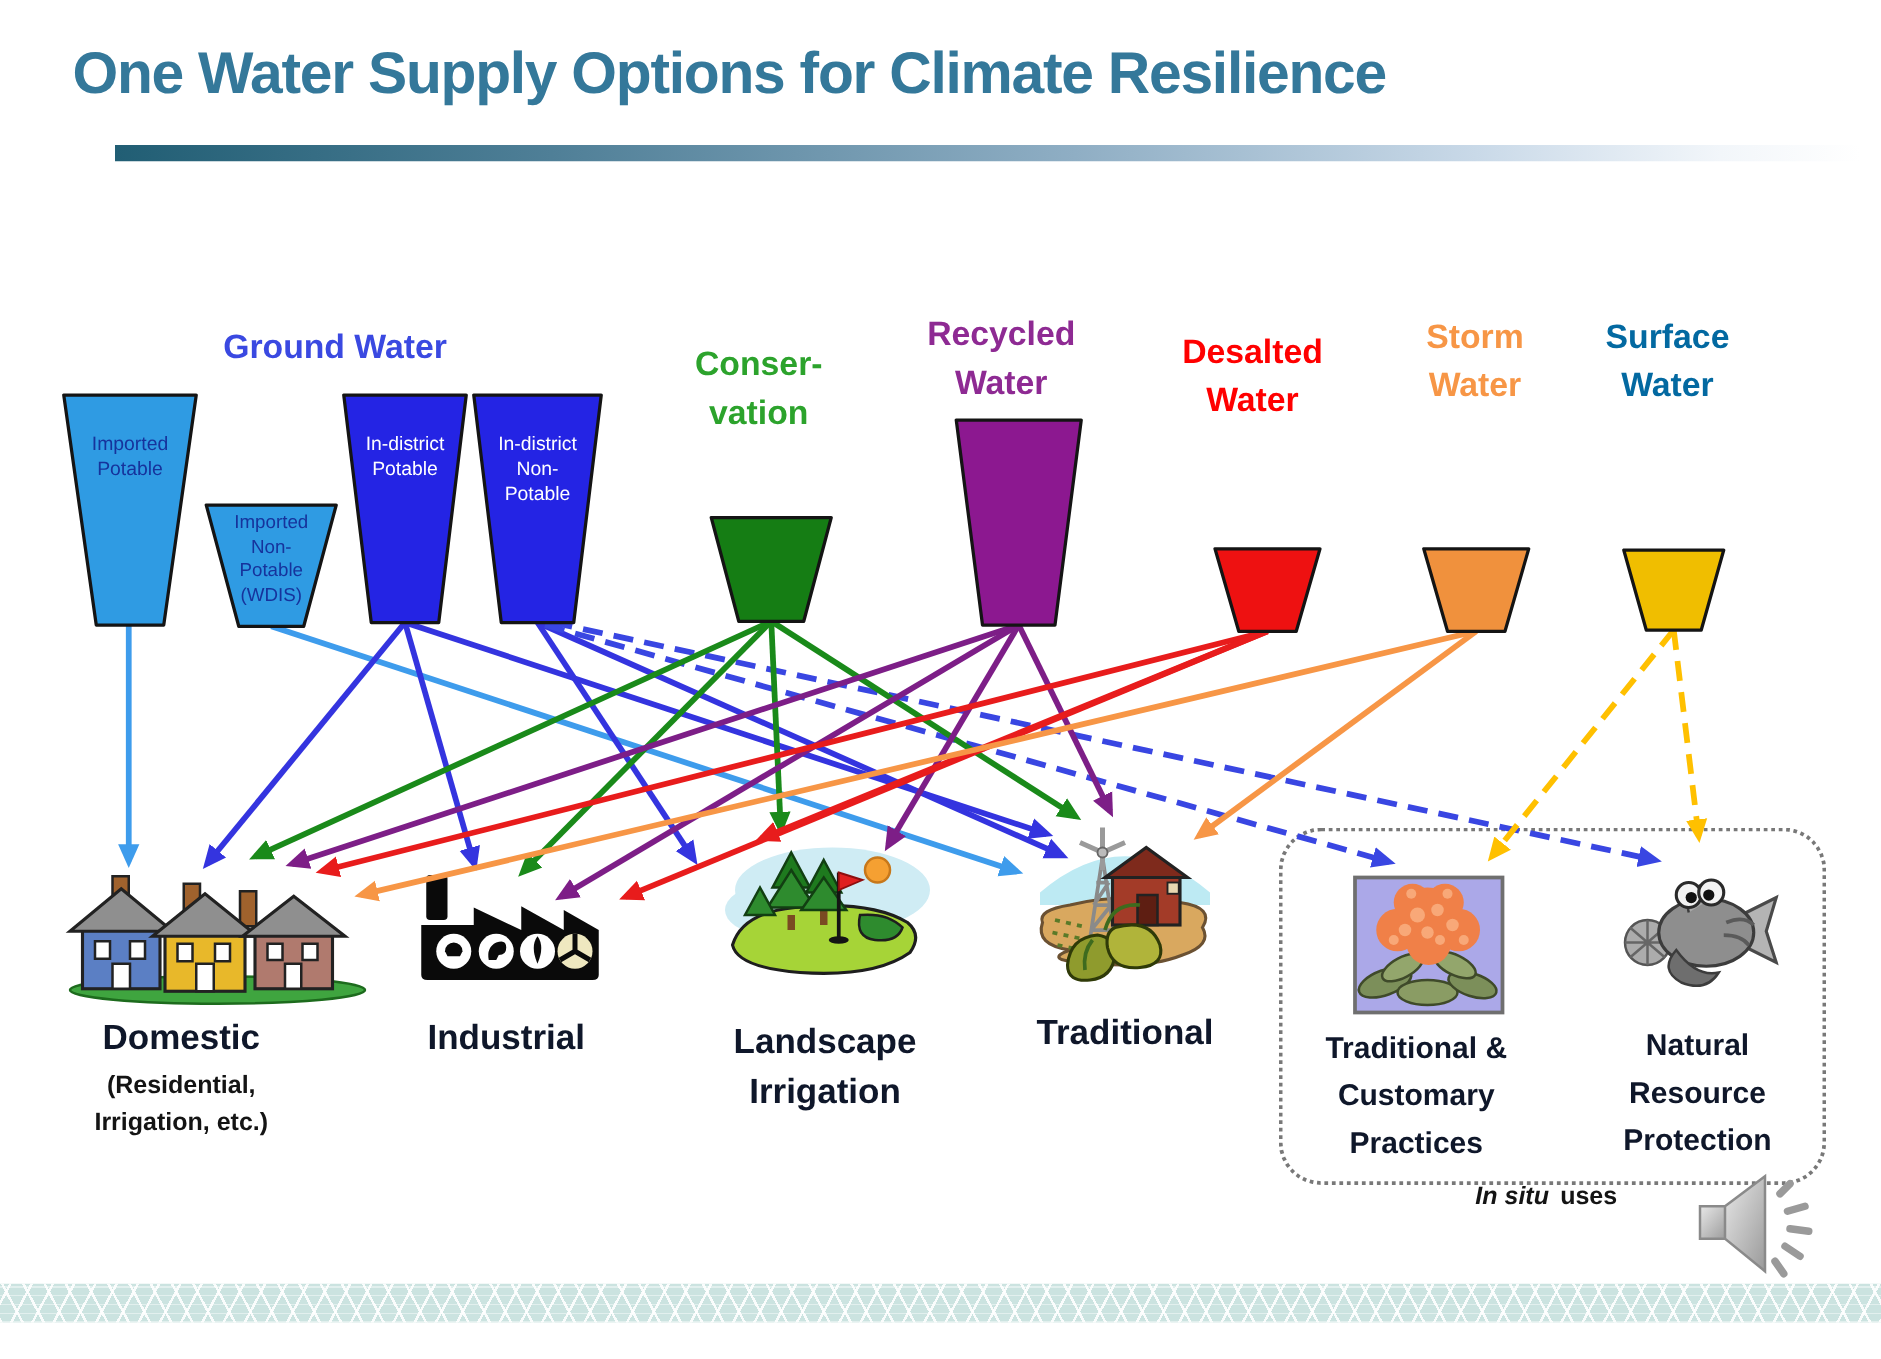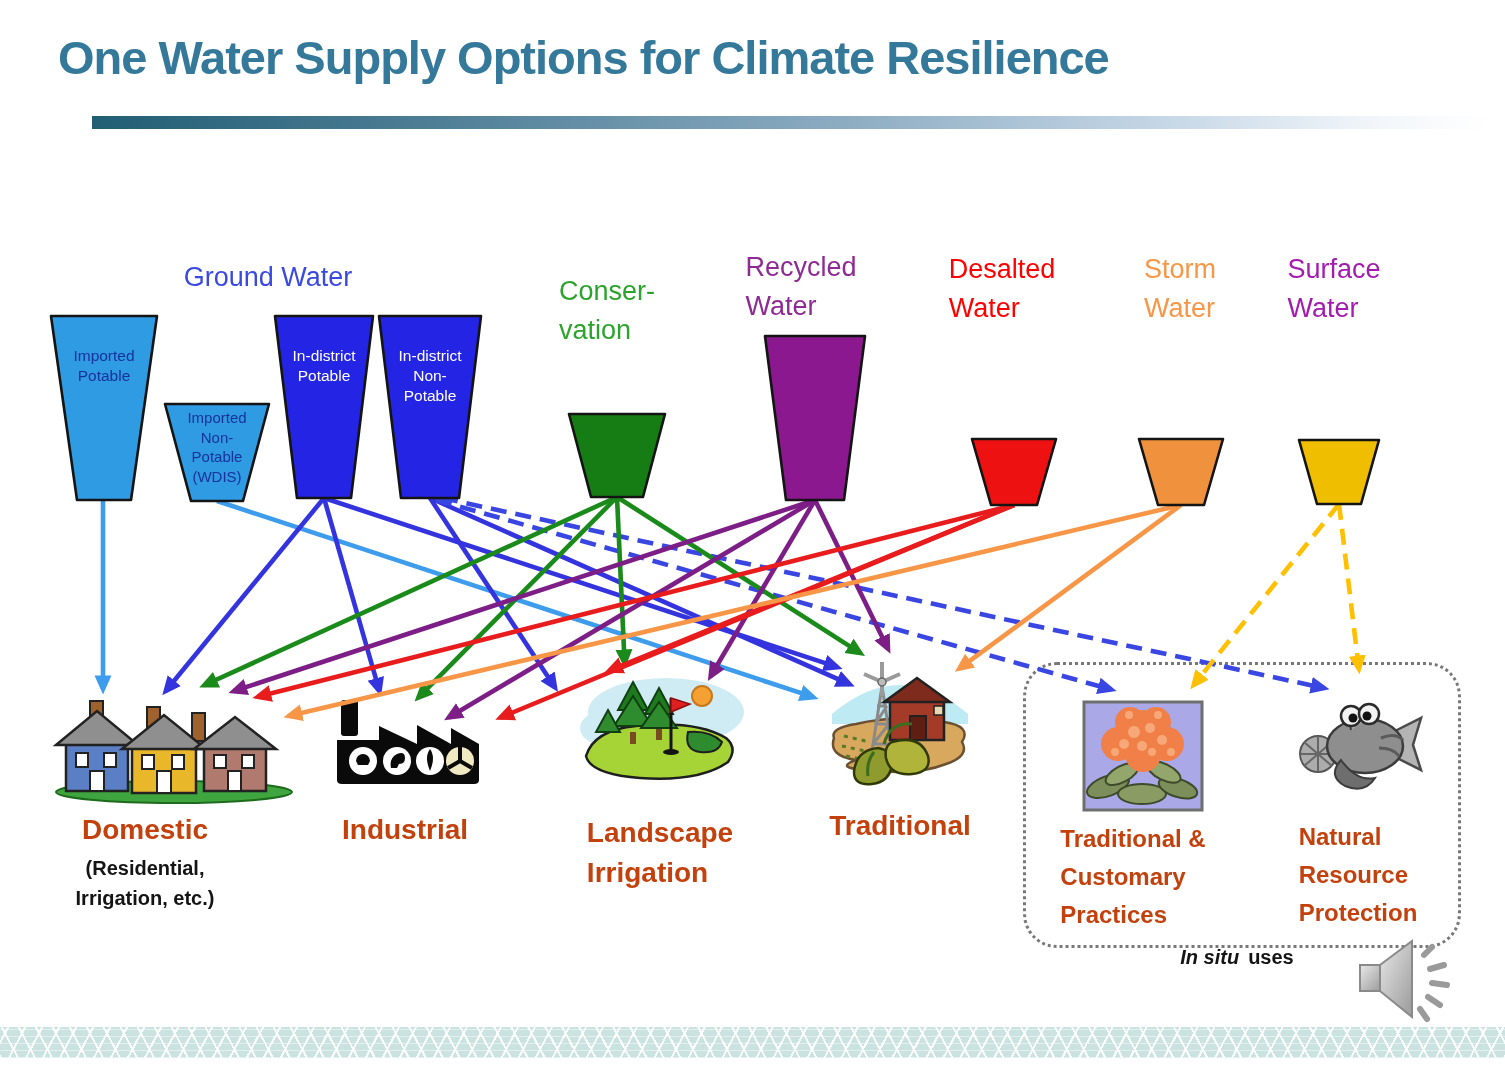--- a/index.html
+++ b/index.html
@@ -4,38 +4,38 @@
 <style>
   html,body{margin:0;padding:0;background:#fff;}
   .slide{position:relative;width:1505px;height:1087px;background:#ffffff;overflow:hidden;
          font-family:"Liberation Sans",sans-serif;}
   
   .title{position:absolute;left:58px;top:30px;margin:0;font-size:47px;font-weight:bold;
          color:#34789A;letter-spacing:-1px;white-space:nowrap;}
   .divider{position:absolute;left:92px;top:116px;width:1396px;height:13px;
          background:linear-gradient(90deg,#215E74 0%,#4F7F97 25%,#8FAEC4 55%,#C9D9E8 78%,#F2F6FA 92%,#ffffff 100%);}
   
-  .group-label{position:absolute;transform:translateX(-50%);font-weight:normal;
+  .group-label{position:absolute;transform:translateX(-50%);text-align:center;font-weight:bold;
          font-size:27px;line-height:1.45;white-space:pre-line;z-index:3;}
   #lbl-ground_water{left:268px;top:258px;}
   #lbl-conservation{left:607px;top:272px;}
   #lbl-recycled_water{left:801px;top:248px;}
-  #lbl-desalted_water{left:1002px;top:250px;}
+  #lbl-desalted_water{left:1002px;top:262px;}
   #lbl-storm_water{left:1180px;top:250px;}
   #lbl-surface_water{left:1334px;top:250px;}
   
   .funnel-label{position:absolute;transform:translateX(-50%);text-align:center;font-size:15.5px;
          line-height:1.3;white-space:pre-line;z-index:3;}
   #flbl-imported_potable{left:104px;top:346px;}
   #flbl-imported_non_potable_wdis{left:217px;top:408px;font-size:15px;}
   #flbl-in_district_potable{left:324px;top:346px;}
   #flbl-in_district_non_potable{left:430px;top:346px;}
   
-  .dest-label{position:absolute;transform:translateX(-50%);font-weight:bold;
-         font-size:28px;color:#c2410c;line-height:1.42;white-space:pre-line;z-index:3;}
+  .dest-label{position:absolute;transform:translateX(-50%);text-align:center;font-weight:bold;
+         font-size:28px;color:#0f172a;line-height:1.42;white-space:pre-line;z-index:3;}
   #dl-domestic{left:145px;top:810px;}
   #dl-industrial{left:405px;top:810px;}
   #dl-landscape_irrigation{left:660px;top:813px;}
   #dl-agriculture{left:900px;top:806px;}
   #dl-traditional_customary{left:1133px;top:820px;font-size:24px;line-height:1.58;}
   #dl-natural_resource{left:1358px;top:818px;font-size:24px;line-height:1.58;}
   .dest-sub{position:absolute;left:145px;top:853px;transform:translateX(-50%);text-align:center;
          font-weight:bold;font-size:20px;color:#141414;line-height:1.5;white-space:pre-line;z-index:3;}
   .insitu{position:absolute;left:1237px;top:946px;transform:translateX(-50%);font-size:20px;
          font-weight:bold;color:#141414;z-index:3;white-space:nowrap;}
@@ -269,21 +269,21 @@
 
   <div class="group-label" id="lbl-ground_water" style="color: rgb(58, 73, 225);">Ground Water</div>
   <div class="group-label" id="lbl-conservation" style="color: rgb(44, 163, 44);">Conser-
 vation</div>
   <div class="group-label" id="lbl-recycled_water" style="color: rgb(142, 42, 147);">Recycled
 Water</div>
   <div class="group-label" id="lbl-desalted_water" style="color: rgb(255, 0, 0);">Desalted
 Water</div>
   <div class="group-label" id="lbl-storm_water" style="color: rgb(247, 150, 70);">Storm
 Water</div>
-  <div class="group-label" id="lbl-surface_water" style="color: #a21caf;">Surface
+  <div class="group-label" id="lbl-surface_water" style="color: #0369a1;">Surface
 Water</div>
 
   <div class="funnel-label" id="flbl-imported_potable" style="color: rgb(22, 51, 156);">Imported
 Potable</div>
   <div class="funnel-label" id="flbl-imported_non_potable_wdis" style="color: rgb(22, 51, 156);">Imported
 Non-
 Potable
 (WDIS)</div>
   <div class="funnel-label" id="flbl-in_district_potable" style="color: rgb(255, 255, 255);">In-district
 Potable</div>

